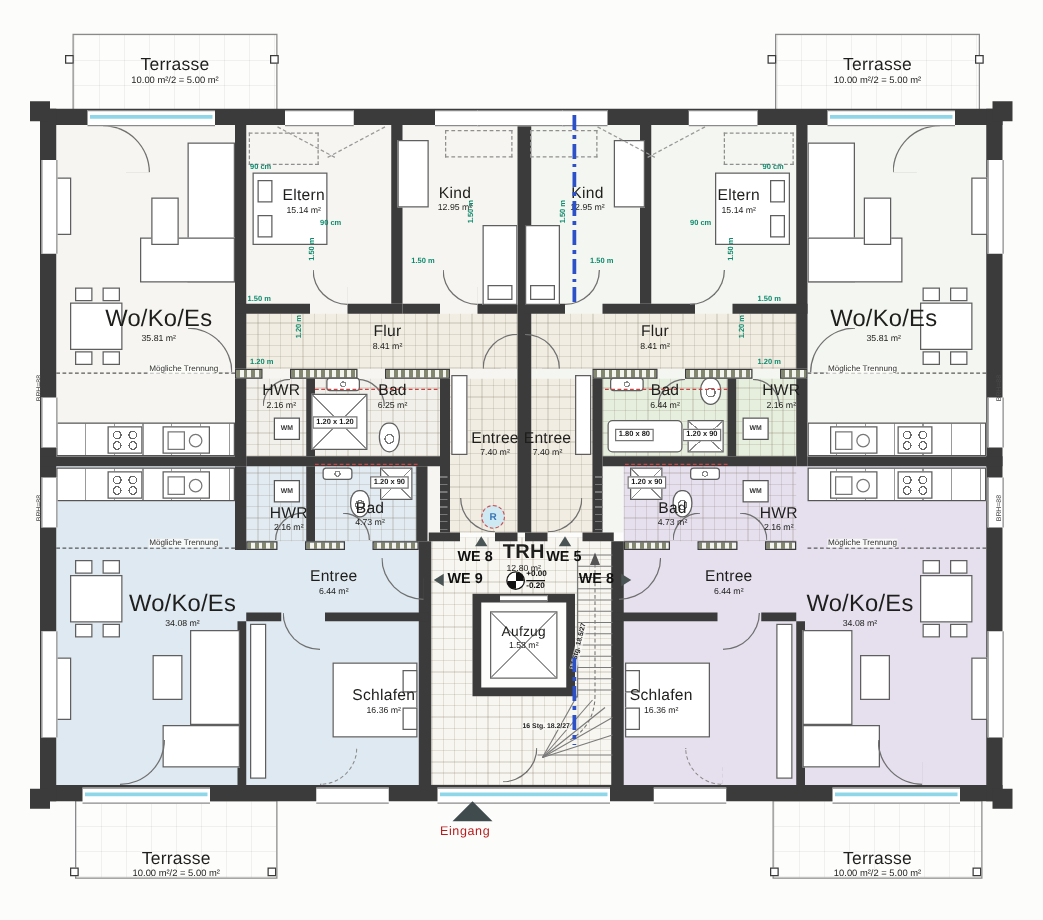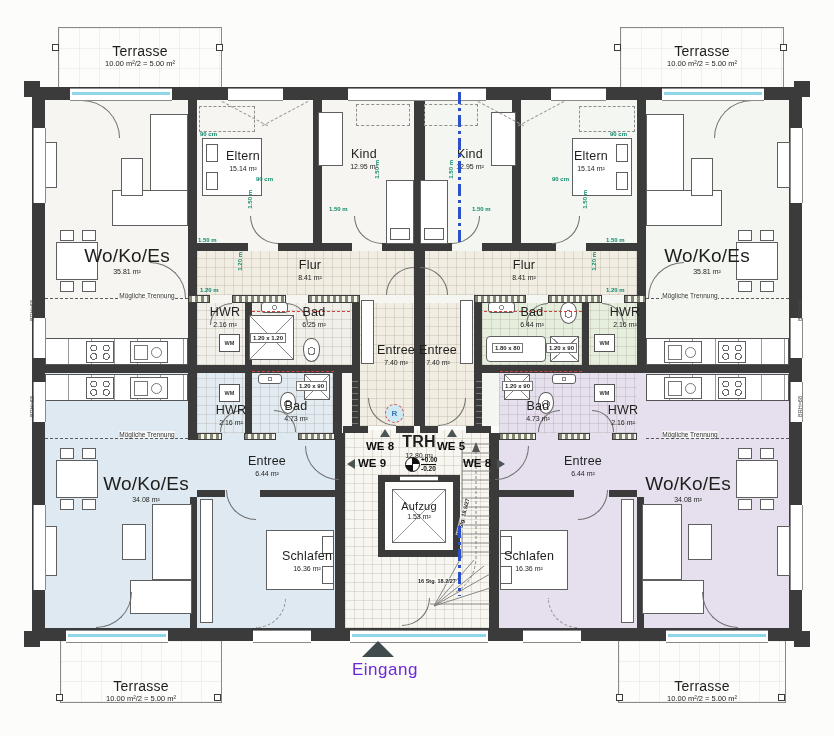--- a/index.html
+++ b/index.html
@@ -63,21 +63,21 @@
   .roofd{position:absolute;height:0;border-top:1px dashed #9a9a9a;transform-origin:left center;z-index:24;}
   .sec{position:absolute;width:3px;z-index:46;background:repeating-linear-gradient(180deg,#2b50c8 0 12px,transparent 12px 16px,#2b50c8 16px 19px,transparent 19px 23px);}
   .brh{position:absolute;font-size:5.5px;color:#4a4a4a;z-index:44;}
   .lvl{position:absolute;width:13px;height:13px;border:1px solid #111;border-radius:50%;z-index:45;
       background:conic-gradient(#111 0 90deg,#fff 90deg 180deg,#111 180deg 270deg,#fff 270deg 360deg);}
   .lvltxt{position:absolute;font-size:6.5px;font-weight:700;color:#111;z-index:45;white-space:nowrap;}
   .smk{position:absolute;border:1.5px dashed #d05050;background:#cfe9f2;border-radius:50%;color:#3a77b5;
       font-size:8px;font-weight:700;display:flex;align-items:center;justify-content:center;z-index:45;}
   .stair-lbl{position:absolute;font-size:5.5px;font-weight:700;color:#222;background:rgba(252,252,250,.65);
       white-space:nowrap;z-index:45;}
-  .eing{position:absolute;font-size:17px;color:#6d28d9;letter-spacing:.5px;z-index:45;}
+  .eing{position:absolute;font-size:10px;color:#b91c1c;letter-spacing:.5px;z-index:45;}
 </style>
 </head>
 <body>
 
 <div id="plan">
 
   <div class="ab" style="left:45px;top:100px;width:369px;height:326px;background:#f6f5f1;"></div>
   <div class="ab" style="left:420px;top:100px;width:369px;height:326px;background:#f4f6f1;"></div>
   <div class="ab" style="left:45px;top:373px;width:290px;height:255px;background:#dfe9f1;"></div>
   <div class="ab" style="left:499px;top:373px;width:290px;height:255px;background:#e6e0ee;"></div>

